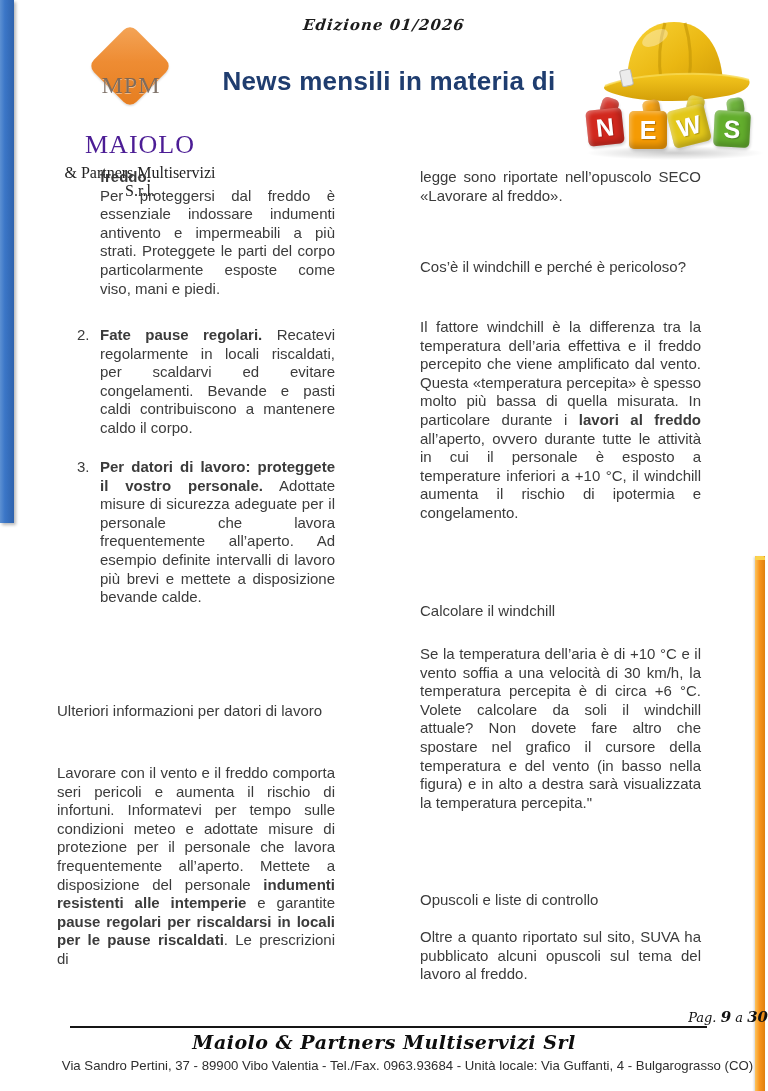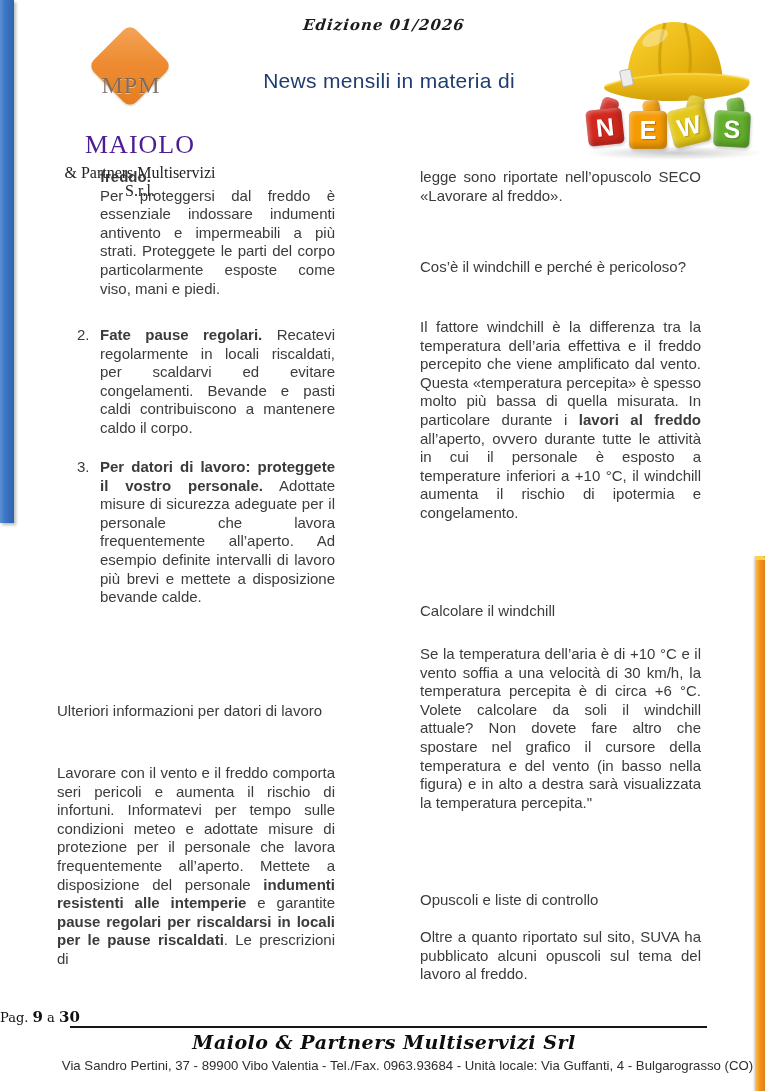--- a/index.html
+++ b/index.html
@@ -48,21 +48,21 @@
     position:absolute; left:0; top:100px; width:164px; text-align:center;
     font-family:"Liberation Serif", serif; font-size:26px; letter-spacing:1px;
     color:#4c1d95; font-weight:400;
   }
   .partners {
     position:absolute; left:0; top:134px; width:164px; text-align:center;
     font-family:"Liberation Serif", serif; font-size:16px; color:#222;
   }
   .title {
     position:absolute; left:168px; top:64px; width:442px; text-align:center;
-    color:var(--title-navy,#1f3d6f); font-weight:normal; font-size:21px;
+    color:var(--title-navy,#1f3d6f); font-weight:bold; font-size:26px;
     line-height:34px; letter-spacing:.3px;
   }
 
   
   .news-graphic { position:absolute; left:585px; top:10px; width:180px; height:152px; }
   .news-shadow {
     position:absolute; left:0; top:136px; width:180px; height:14px;
     background:radial-gradient(ellipse at center, rgba(0,0,0,.20) 0%, rgba(0,0,0,0) 70%);
   }
   .hat-svg { position:absolute; left:12px; top:0; }
@@ -83,22 +83,22 @@
   .col-right { left:420px; width:281px; height:860px; }
   .blk { position:absolute; left:0; right:0; text-align:justify; }
   .list-item { padding-left:43px; }
   .li-num { position:absolute; left:20px; top:0; }
   .lead { font-weight:bold; }
   b { font-weight:bold; }
   .heading { font-weight:normal; }
 
   
   .pag {
-    position:absolute; top:1008px; left:0; width:100%; text-align:left;
-    font-family:"DejaVu Serif", serif; font-size:13px; color:#111;
+    position:absolute; top:1008px; left:0; width:100%; text-align:right;
+    font-family:"DejaVu Serif", serif; font-style:italic; font-size:13px; color:#111;
   }
   .pag .num { font-weight:bold; font-size:15px; }
   .footer-rule {
     position:absolute; top:1026px; left:70px; width:637px; height:0;
     border-top:2.5px solid #151515;
   }
   .footer-company {
     position:absolute; top:1031px; left:0; width:100%; text-align:center;
     font-family:"DejaVu Serif", serif; font-style:italic; font-weight:bold;
     font-size:19px; color:#0e0e0e; letter-spacing:.5px;

